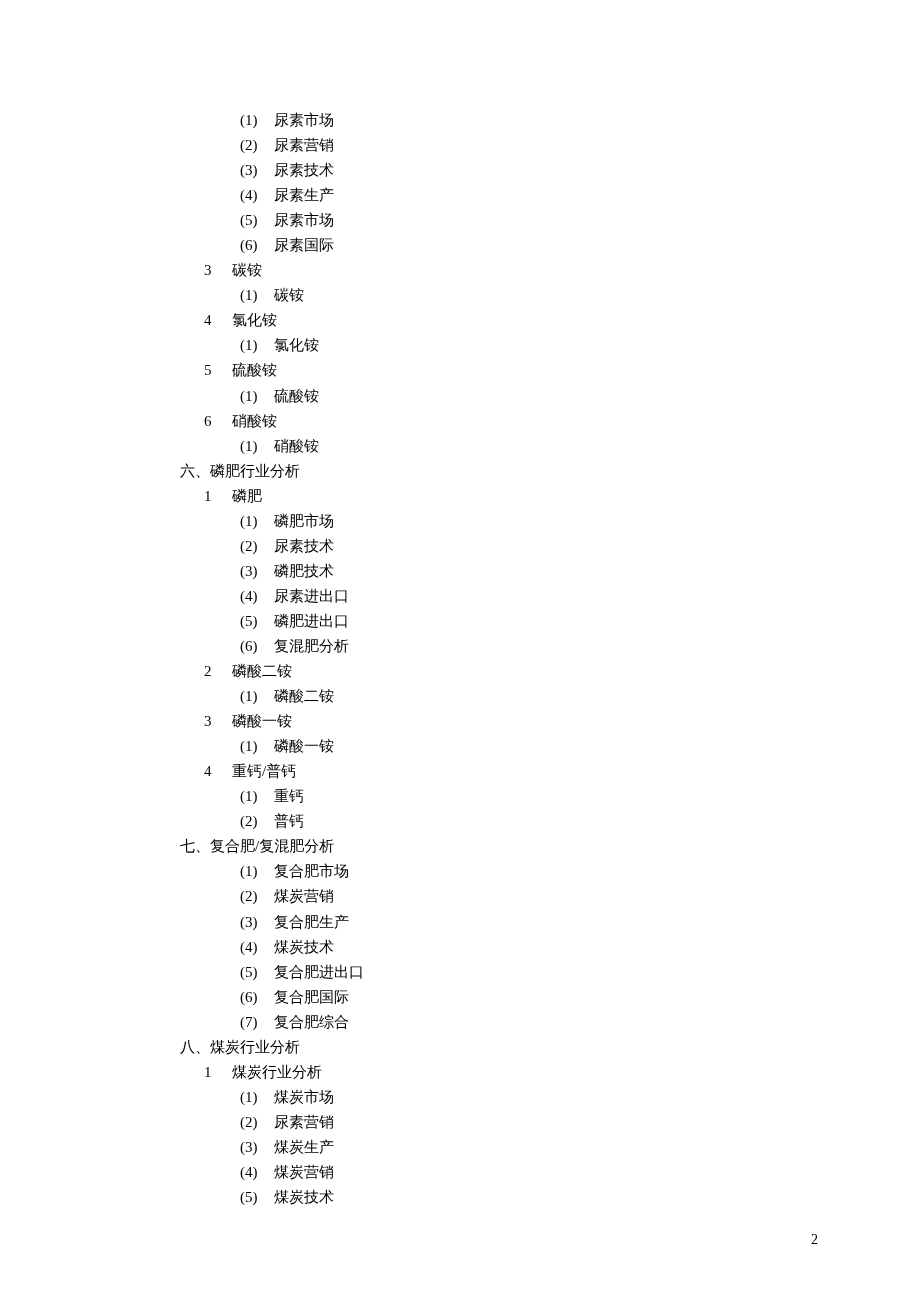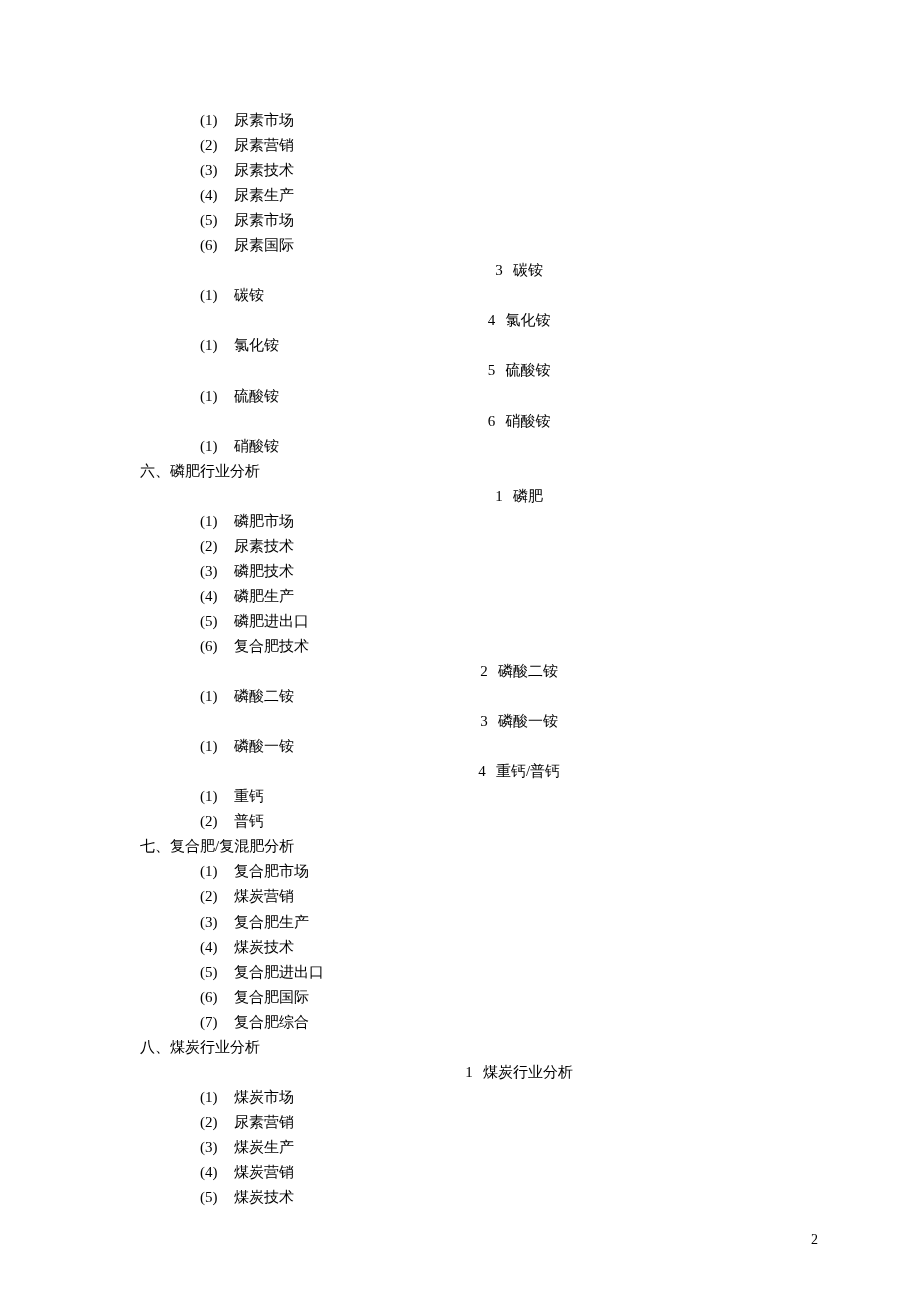--- a/index.html
+++ b/index.html
@@ -9,30 +9,30 @@
     font-family: "SimSun", "宋体", serif;
     font-size: 15px;
     color: #000000;
     width: 920px;
     height: 1302px;
     position: relative;
   }
   .page {
     padding: 108px 56px 0 140px;
     line-height: 1.67;
+    margin-left: 40px;
   }
   .row {
     white-space: nowrap;
   }
   .indent-l3 {
     padding-left: 60px;
   }
   .indent-l2 {
     padding-left: 24px;
-    text-align: center;
   }
   .indent-l1 {
     padding-left: 0px;
   }
   .num {
     display: inline-block;
     min-width: 28px;
   }
   .num3 {
     display: inline-block;
@@ -61,23 +61,23 @@
     <div class="row indent-l3"><span class="num3">(1)</span><span>氯化铵</span></div>
     <div class="row indent-l2"><span class="num">5</span><span>硫酸铵</span></div>
     <div class="row indent-l3"><span class="num3">(1)</span><span>硫酸铵</span></div>
     <div class="row indent-l2"><span class="num">6</span><span>硝酸铵</span></div>
     <div class="row indent-l3"><span class="num3">(1)</span><span>硝酸铵</span></div>
     <div class="row indent-l1"><span class="num" style="min-width: 0px;">六、</span><span>磷肥行业分析</span></div>
     <div class="row indent-l2"><span class="num">1</span><span>磷肥</span></div>
     <div class="row indent-l3"><span class="num3">(1)</span><span>磷肥市场</span></div>
     <div class="row indent-l3"><span class="num3">(2)</span><span>尿素技术</span></div>
     <div class="row indent-l3"><span class="num3">(3)</span><span>磷肥技术</span></div>
-    <div class="row indent-l3"><span class="num3">(4)</span><span>磷肥生产</span></div>
+    <div class="row indent-l3"><span class="num3">(4)</span><span>尿素进出口</span></div>
     <div class="row indent-l3"><span class="num3">(5)</span><span>磷肥进出口</span></div>
-    <div class="row indent-l3"><span class="num3">(6)</span><span>复合肥技术</span></div>
+    <div class="row indent-l3"><span class="num3">(6)</span><span>复混肥分析</span></div>
     <div class="row indent-l2"><span class="num">2</span><span>磷酸二铵</span></div>
     <div class="row indent-l3"><span class="num3">(1)</span><span>磷酸二铵</span></div>
     <div class="row indent-l2"><span class="num">3</span><span>磷酸一铵</span></div>
     <div class="row indent-l3"><span class="num3">(1)</span><span>磷酸一铵</span></div>
     <div class="row indent-l2"><span class="num">4</span><span>重钙/普钙</span></div>
     <div class="row indent-l3"><span class="num3">(1)</span><span>重钙</span></div>
     <div class="row indent-l3"><span class="num3">(2)</span><span>普钙</span></div>
     <div class="row indent-l1"><span class="num" style="min-width: 0px;">七、</span><span>复合肥/复混肥分析</span></div>
     <div class="row indent-l3"><span class="num3">(1)</span><span>复合肥市场</span></div>
     <div class="row indent-l3"><span class="num3">(2)</span><span>煤炭营销</span></div>

